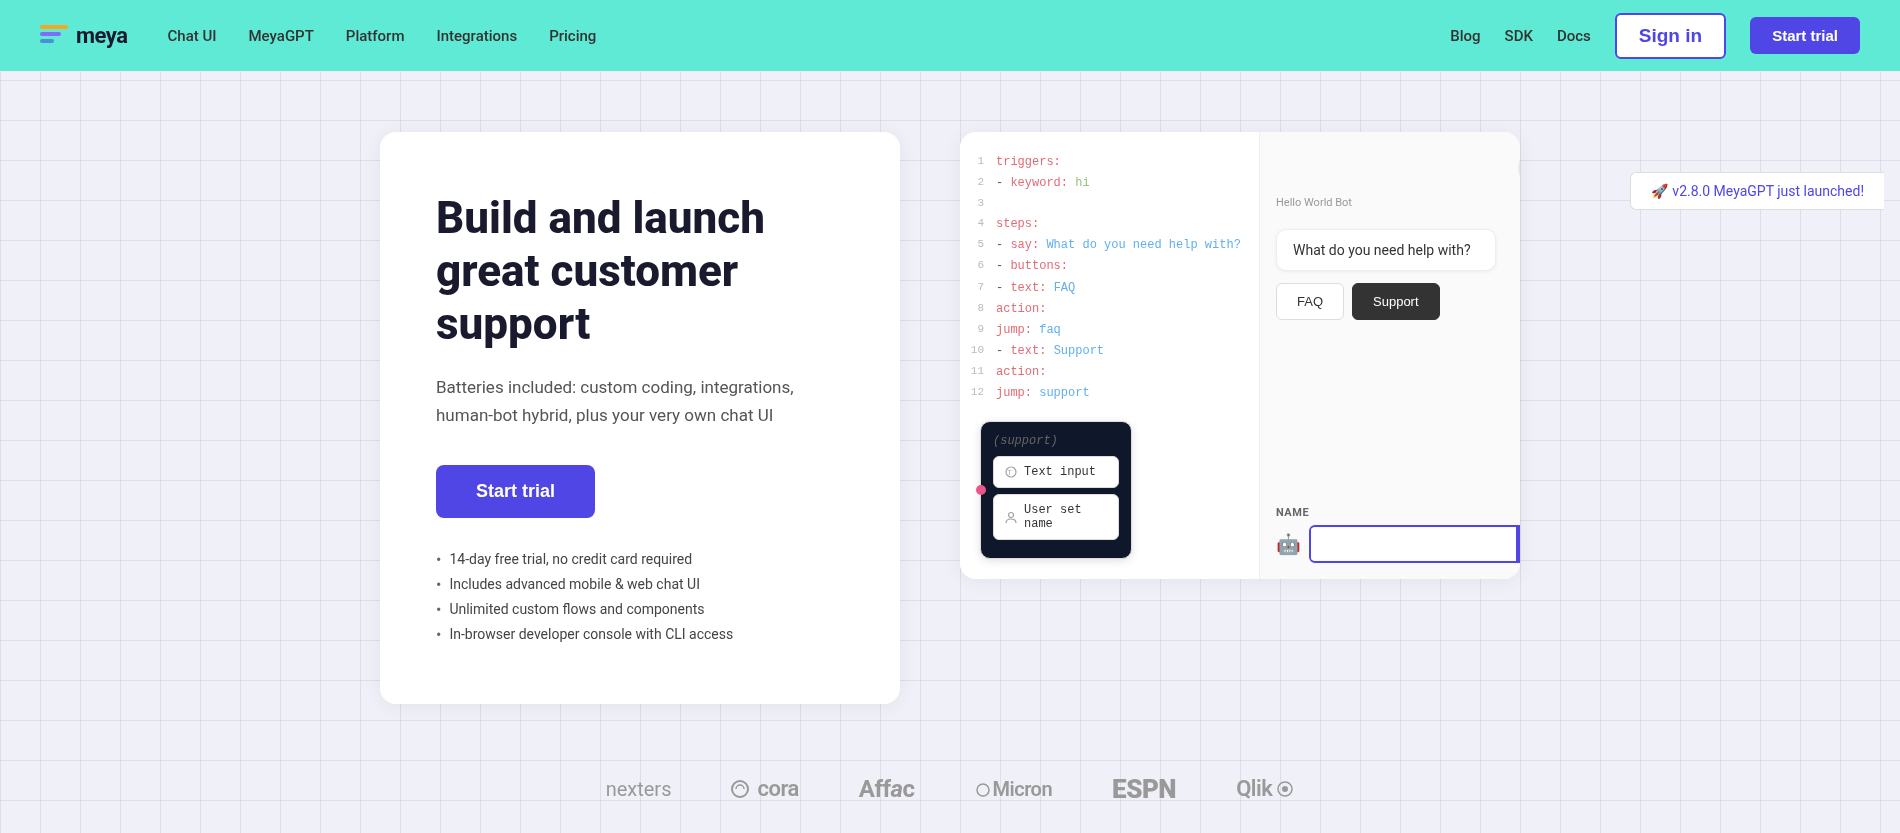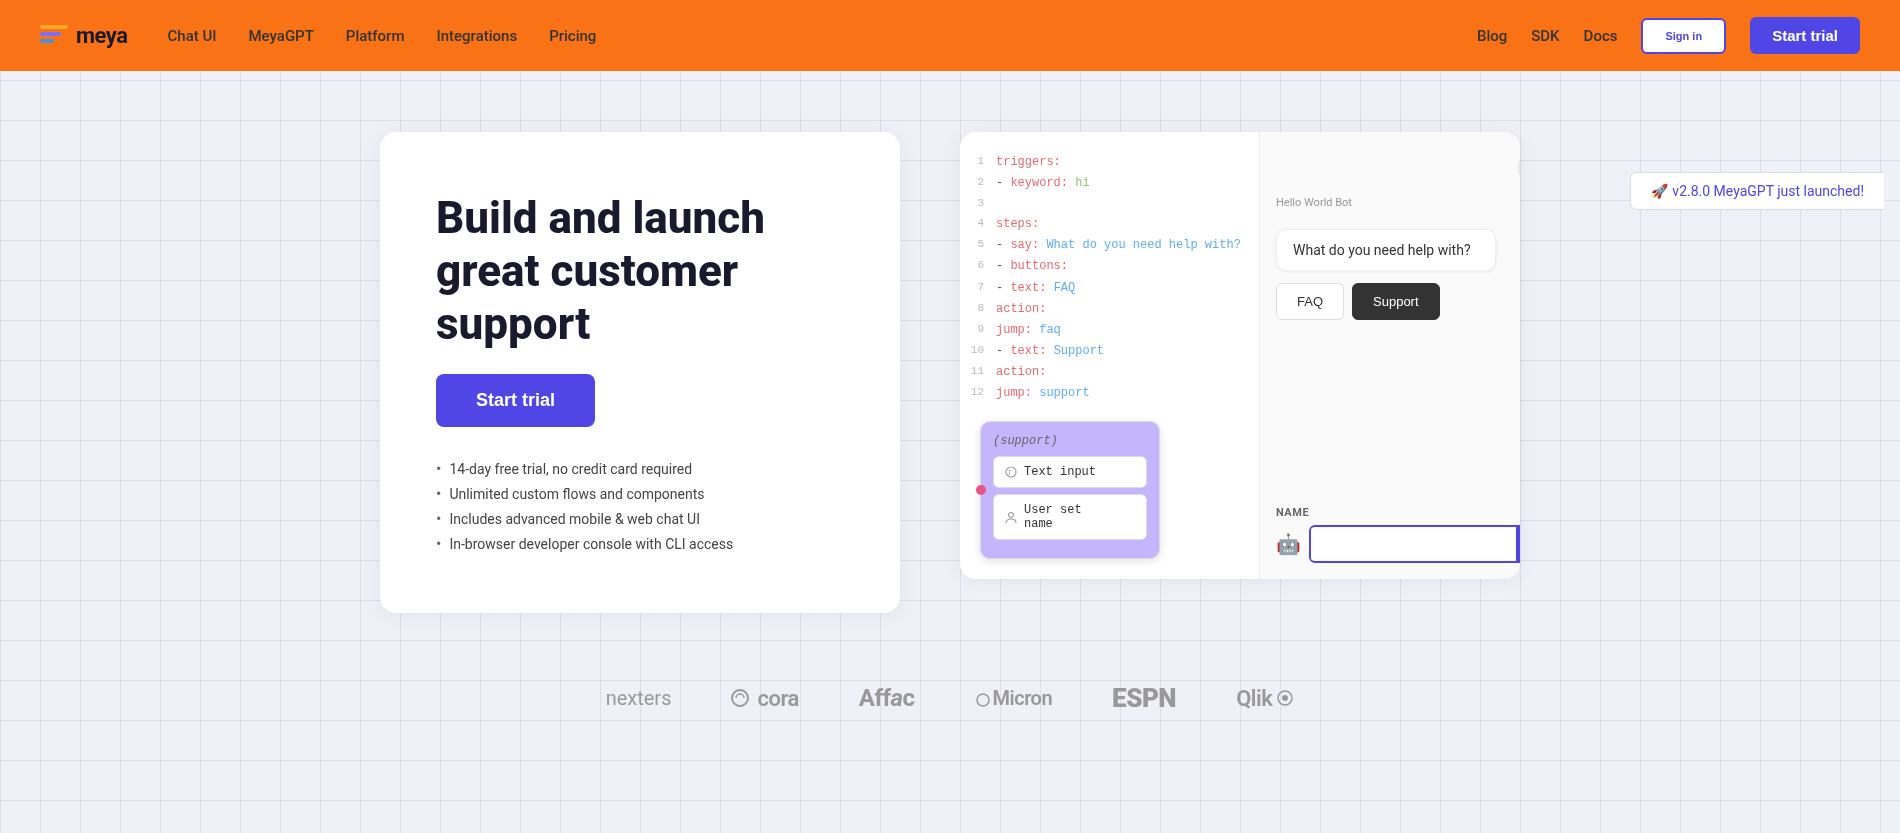--- a/index.html
+++ b/index.html
@@ -20,21 +20,21 @@
         linear-gradient(90deg, rgba(180,180,210,0.3) 1px, transparent 1px);
       background-size: 40px 40px;
       pointer-events: none;
       z-index: 0;
     }
 
     
     .navbar {
       position: relative;
       z-index: 10;
-      background: #f97316;
+      background: #5eead4;
       display: flex;
       align-items: center;
       padding: 0 40px;
       height: 72px;
       border-bottom: 1px solid #eee;
     }
     .logo {
       display: flex;
       align-items: center;
       gap: 8px;
@@ -82,21 +82,21 @@
       text-decoration: none;
       color: #333;
       font-size: 15px;
       font-weight: 500;
     }
     .btn-signin {
       padding: 10px 22px;
       border: 2px solid #4f46e5;
       border-radius: 6px;
       color: #4f46e5;
-      font-size: 11px;
+      font-size: 19px;
       font-weight: 600;
       cursor: pointer;
       background: white;
     }
     .btn-start-trial-nav {
       padding: 10px 22px;
       border: none;
       border-radius: 6px;
       background: #4f46e5;
       color: white;
@@ -235,25 +235,25 @@
       padding: 16px;
       background: #fafafa;
       position: relative;
     }
 
     
     .flow-overlay {
       position: absolute;
       bottom: 100px;
       left: -80px;
-      background: #c4b5fd;
+      background: #0f172a;
       border: 1px solid #ddd;
       border-radius: 10px;
       padding: 12px;
-      width: 180px;
+      width: 152px;
       box-shadow: 0 4px 12px rgba(0,0,0,0.1);
       z-index: 3;
     }
     .flow-node-title {
       font-size: 12px;
       color: #666;
       margin-bottom: 8px;
       font-style: italic;
     }
     .flow-item {
@@ -445,25 +445,26 @@
 </nav>
 
 <div style="position:relative; z-index:5;">
   <div class="announcement">🚀 v2.8.0 MeyaGPT just launched!</div>
 </div>
 
 <div class="main-content">
 
   <div class="left-card">
     <h1 class="hero-title">Build and launch great customer support</h1>
+    <p class="hero-subtitle">Batteries included: custom coding, integrations, human-bot hybrid, plus your very own chat UI</p>
     <button class="btn-start-trial">Start trial</button>
     <ul class="features-list">
       <li>14-day free trial, no credit card required</li>
+      <li>Includes advanced mobile &amp; web chat UI</li>
       <li>Unlimited custom flows and components</li>
-      <li>Includes advanced mobile &amp; web chat UI</li>
       <li>In-browser developer console with CLI access</li>
     </ul>
   </div>
 
   <div class="right-card">
 
     <div class="code-pane">
       <div class="code-line">
           <span class="line-num">1</span>
           <span class="line-content"><span class="kw-key">triggers:</span></span>

